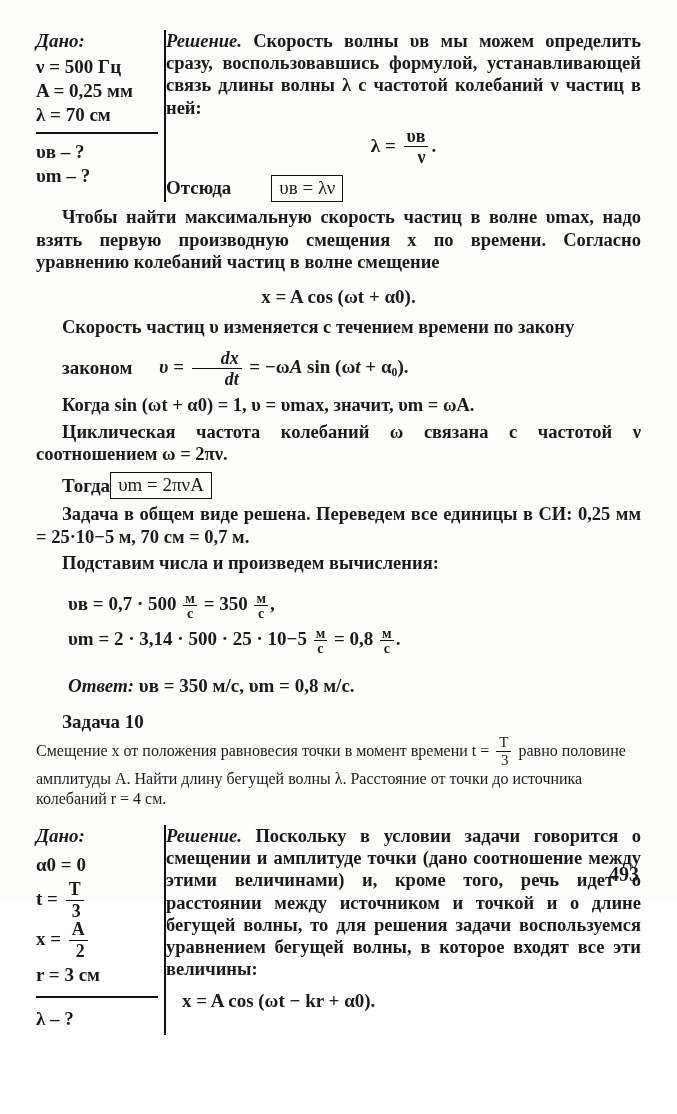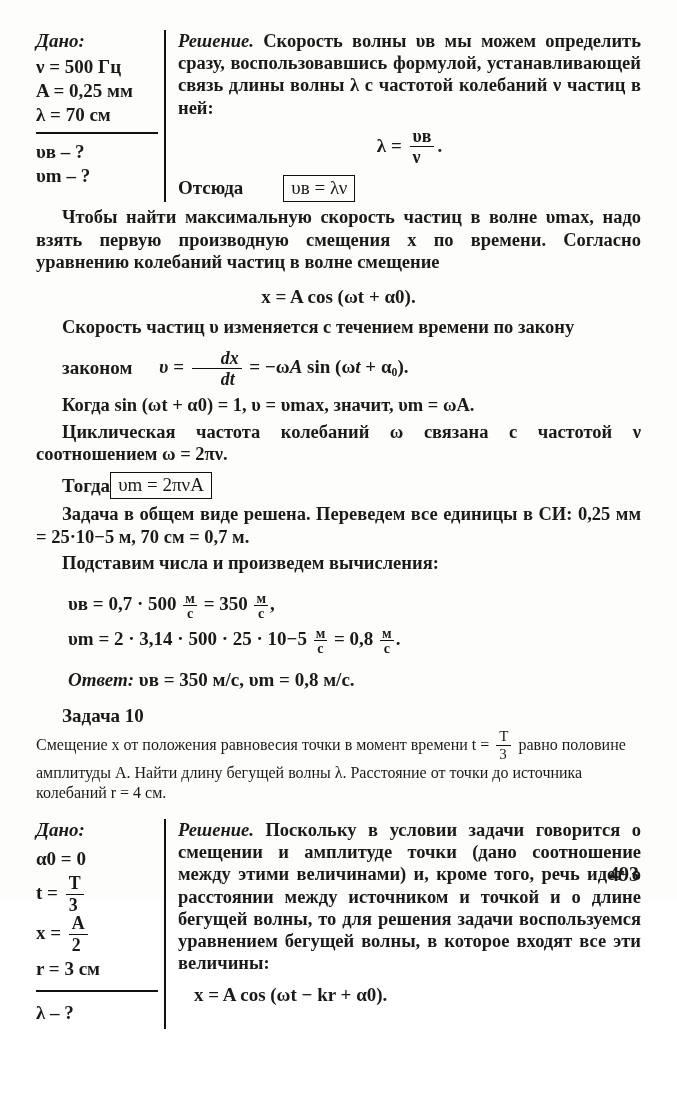--- a/index.html
+++ b/index.html
@@ -53,21 +53,20 @@
     margin-bottom: 3px;
   }
   .given-line {
     font-size: 19px;
     font-weight: bold;
     line-height: 1.25;
     white-space: nowrap;
   }
   .solution {
     flex: 1 1 auto;
-    padding-left: 12px;
     font-size: 18.5px;
     line-height: 1.2;
     text-align: justify;
     font-weight: bold;
   }
   .solution .lead {
     font-style: italic;
   }
 
   p.body {
@@ -103,21 +102,21 @@
     display: inline-block;
     border: 1.6px solid #111;
     padding: 1px 7px 2px 7px;
     font-weight: normal;
   }
 
   
   .frac {
     display: inline-block;
     vertical-align: -0.62em;
-    text-align: left;
+    text-align: right;
     line-height: 1.03;
     margin: 0 3px;
   }
   .frac .num {
     display: block;
     padding: 0 3px 1px 3px;
     border-bottom: 1.5px solid #111;
     font-size: 0.94em;
   }
   .frac .den {
@@ -244,21 +243,21 @@
         <span class="num">м</span>
         <span class="den">с</span>
       </span>
       <span>= 0,8</span>
       <span class="unit-frac">
         <span class="num">м</span>
         <span class="den">с</span>
       </span><span>.</span>
     </div>
 
-    <div class="eq-left" style="margin-left:32px; margin-top:14px;">
+    <div class="eq-left" style="margin-left:32px; margin-top:20px;">
       <span class="serif-it">Ответ:</span><span> υв = 350 м/с, υm = 0,8 м/с.</span>
     </div>
 
     <h3 class="task">Задача 10</h3>
 
     <div class="body indent" style="margin-top:2px; line-height:1.25;">
       <span>Смещение x от положения равновесия точки в момент времени t =</span>
       <span class="frac">
         <span class="num">T</span>
         <span class="den">3</span>

